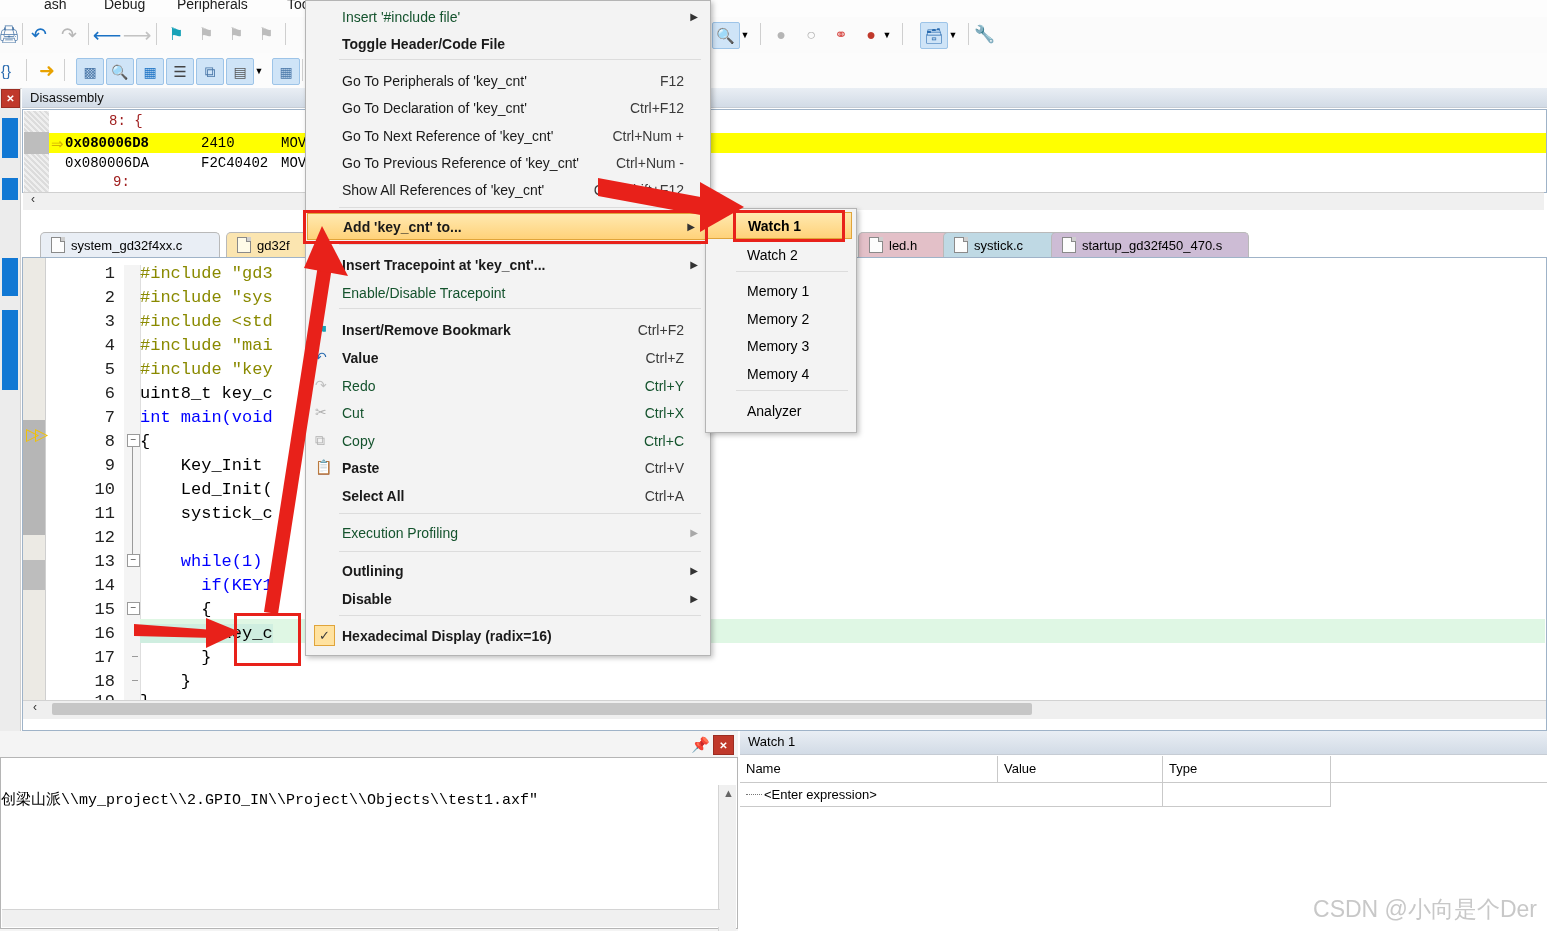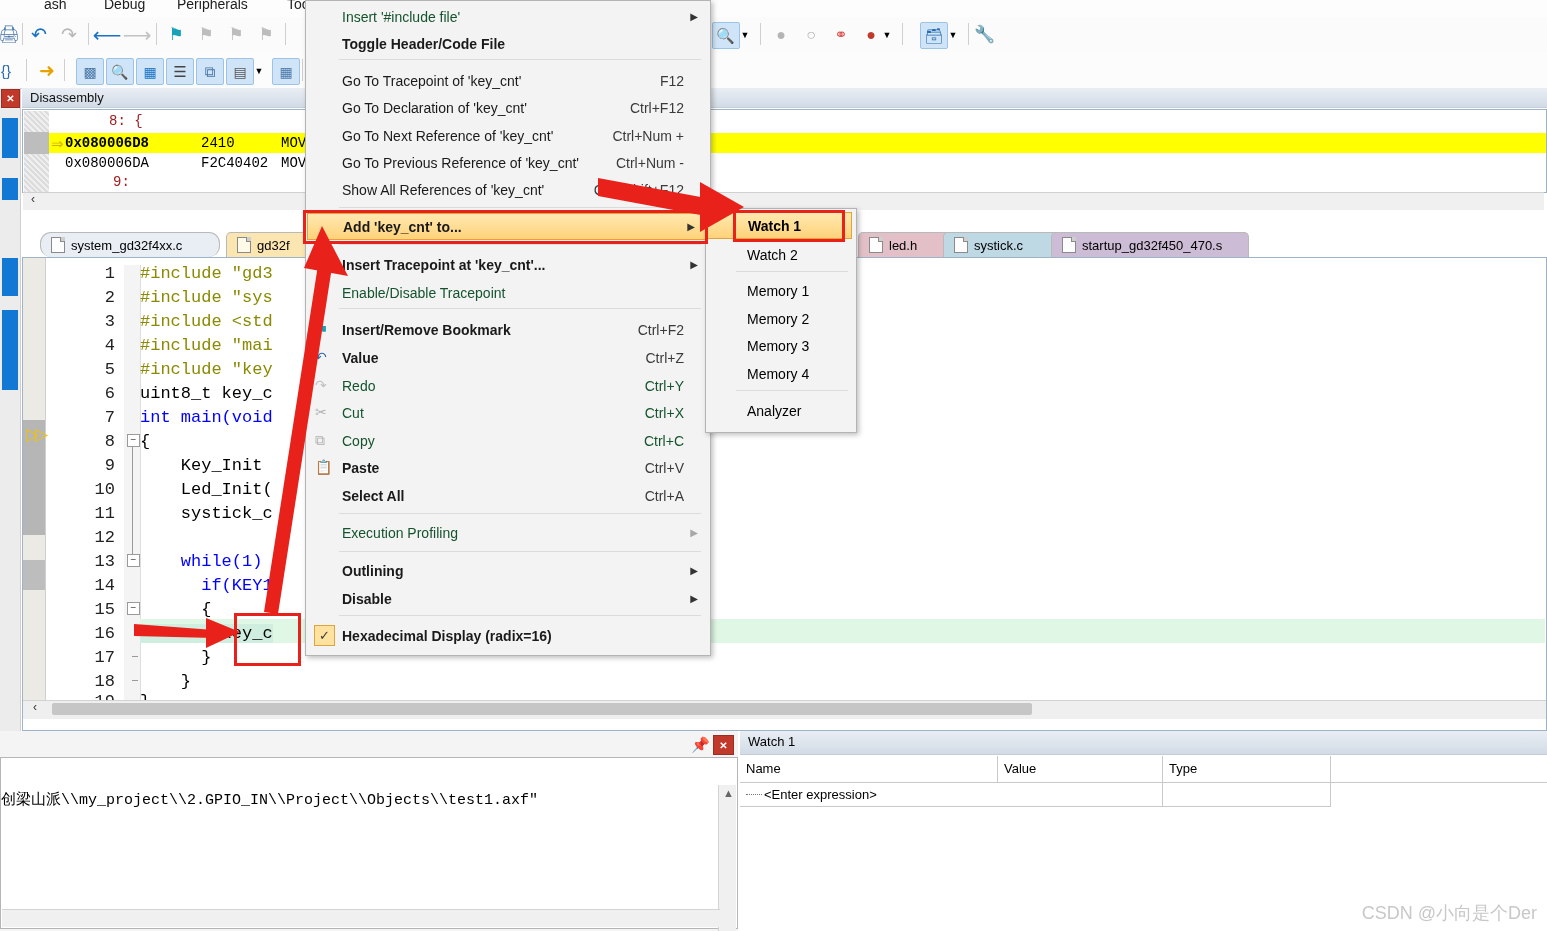--- a/index.html
+++ b/index.html
@@ -117,21 +117,21 @@
   #watch-title{left:0;top:0;width:807px;height:24px;background:linear-gradient(#e9eef4,#d2dbe6);
      border-bottom:1px solid #c6ccd4;font-size:13px;padding:3px 0 0 8px;box-sizing:border-box;}
   #watch-hdr{left:0;top:25px;width:807px;height:26px;background:#fff;border-bottom:1px solid #c9c9c9;}
   .whcell{position:absolute;top:0;height:26px;font-size:13px;padding:5px 0 0 6px;box-sizing:border-box;
           border-right:1px solid #c9c9c9;}
   #watch-row{left:0;top:51px;width:807px;height:25px;}
   #watch-row .rc{position:absolute;top:0;height:25px;border-right:1px solid #c9c9c9;border-bottom:1px solid #c9c9c9;box-sizing:border-box;}
   #watch-expr{position:absolute;left:24px;top:5px;font-size:13px;}
   #watch-dots{position:absolute;left:6px;top:12px;width:16px;border-top:1px dotted #777;}
 
-  #watermark{right:10px;bottom:6px;font-size:18px;color:#c8c8c8;}
+  #watermark{right:10px;bottom:6px;font-size:23px;color:#c8c8c8;}
 </style>
 </head>
 <body>
 
 <div class="abs" id="menubar">
   <span class="mi" style="left:44px">ash</span>
   <span class="mi" style="left:104px">Debug</span>
   <span class="mi" style="left:177px">Peripherals</span>
   <span class="mi" style="left:287px">Tools</span>
   <span class="mi" style="left:355px">SVCS</span>
@@ -269,21 +269,21 @@
 
     <div class="dl" style="top:64px;left:90px;color:#a02020;">9:</div>
     <div class="dl" style="top:64px;left:282px;">Ke</div>
   </div>
   <div class="abs" id="dscroll">
     <span style="position:absolute;left:8px;top:-1px;font-size:12px;color:#333;">‹</span>
   </div>
 </div>
 
 <div class="abs" id="edtabs">
-  <div class="ftab" style="left:0;width:180px;background:#e9eef5;border-radius:11px;">
+  <div class="ftab" style="left:0;width:180px;background:#e9eef5;">
     <span class="pgicon"></span>
     <span>system_gd32f4xx.c</span>
   </div>
   <div class="ftab" style="left:186px;width:90px;background:#fbe5b0;">
     <span class="pgicon" style="background:#fffbe8;"></span>
     <span>gd32f</span>
   </div>
   <div class="ftab" style="left:818px;width:95px;background:#e3c0c8;">
     <span class="pgicon"></span>
     <span>led.h</span>
@@ -368,21 +368,21 @@
   <div class="mrow dis" style="top:2px">
     <span class="lbl">Insert '#include file'</span>
     <span class="arw">▶</span>
   </div>
   <div class="mrow" style="top:29px">
     <span class="lbl" style="font-weight:bold">Toggle Header/Code File</span>
   </div>
   <div class="msep" style="top:58px"></div>
 
   <div class="mrow" style="top:66px">
-    <span class="lbl">Go To Tracepoint of 'key_cnt'</span>
+    <span class="lbl">Go To Peripherals of 'key_cnt'</span>
     <span class="acc">F12</span>
   </div>
   <div class="mrow" style="top:93px">
     <span class="lbl">Go To Declaration of 'key_cnt'</span>
     <span class="acc">Ctrl+F12</span>
   </div>
   <div class="mrow" style="top:121px">
     <span class="lbl">Go To Next Reference of 'key_cnt'</span>
     <span class="acc">Ctrl+Num +</span>
   </div>

